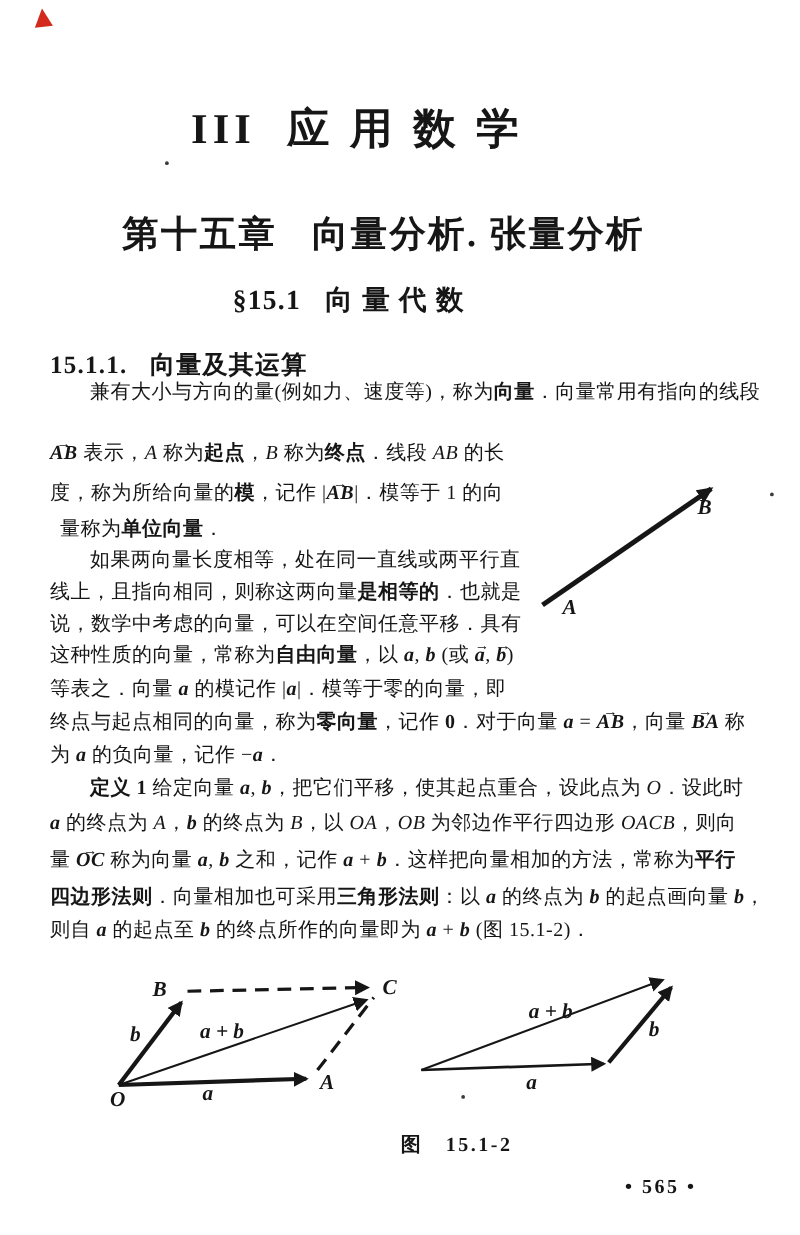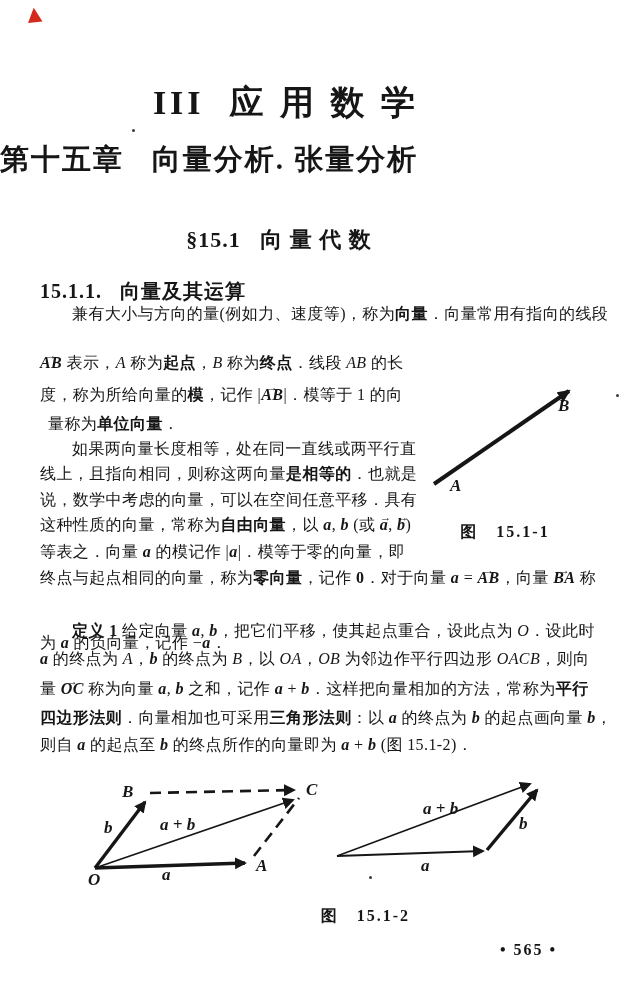--- a/index.html
+++ b/index.html
@@ -8,21 +8,21 @@
     font-family:"Liberation Serif","DejaVu Serif",serif; color:#161616;
     overflow:hidden;
   }
   
   .part-title{
     position:absolute; top:80px; left:0; width:572px; text-align:center;
     font-size:34px; font-weight:bold; letter-spacing:4px; white-space:pre;
     font-family:"Liberation Serif","DejaVu Serif",serif;
   }
   .chapter-title{
-    position:absolute; top:140px; left:0; width:516px; text-align:left;
+    position:absolute; top:168px; left:0; width:516px; text-align:right;
     font-size:29px; font-weight:bold; letter-spacing:2px; white-space:pre;
   }
   .section-title{
     position:absolute; top:225px; left:0; width:558px; text-align:center;
     font-size:22px; font-weight:bold; letter-spacing:1px; white-space:pre;
   }
   .subsection-title{
     position:absolute; top:278px; left:40px;
     font-size:20px; font-weight:bold; letter-spacing:1px; white-space:pre;
   }
@@ -87,41 +87,40 @@
       <div class="bline" style="left: 72px; top: 303px;"><span>兼有大小与方向的量(例如力、速度等)，称为</span><span class="b">向量</span><span>．向量常用有指向的线段</span></div>
       <div class="bline" style="left: 40px; top: 352px;"><span class="vec">AB</span><span> 表示，</span><span class="i">A</span><span> 称为</span><span class="b">起点</span><span>，</span><span class="i">B</span><span> 称为</span><span class="b">终点</span><span>．线段 </span><span class="i">AB</span><span> 的长</span></div>
       <div class="bline" style="left: 40px; top: 384px;"><span>度，称为所给向量的</span><span class="b">模</span><span>，记作 |</span><span class="vec">AB</span><span>|．模等于 1 的向</span></div>
       <div class="bline" style="left: 48px; top: 413px;"><span>量称为</span><span class="b">单位向量</span><span>．</span></div>
       <div class="bline" style="left: 72px; top: 438px;"><span>如果两向量长度相等，处在同一直线或两平行直</span></div>
       <div class="bline" style="left: 40px; top: 463px;"><span>线上，且指向相同，则称这两向量</span><span class="b">是相等的</span><span>．也就是</span></div>
       <div class="bline" style="left: 40px; top: 489px;"><span>说，数学中考虑的向量，可以在空间任意平移．具有</span></div>
       <div class="bline" style="left: 40px; top: 514px;"><span>这种性质的向量，常称为</span><span class="b">自由向量</span><span>，以 </span><span class="bi">a</span><span>, </span><span class="bi">b</span><span> (或 </span><span class="vec">a</span><span>, </span><span class="vec">b</span><span>)</span></div>
       <div class="bline" style="left: 40px; top: 541px;"><span>等表之．向量 </span><span class="bi">a</span><span> 的模记作 |</span><span class="bi">a</span><span>|．模等于零的向量，即</span></div>
       <div class="bline" style="left: 40px; top: 567px;"><span>终点与起点相同的向量，称为</span><span class="b">零向量</span><span>，记作 </span><span class="b">0</span><span>．对于向量 </span><span class="bi">a</span><span> = </span><span class="vec">AB</span><span>，向量 </span><span class="vec">BA</span><span> 称</span></div>
-      <div class="bline" style="left: 40px; top: 594px; margin-top: 38px;"><span>为 </span><span class="bi">a</span><span> 的负向量，记作 −</span><span class="bi">a</span><span>．</span></div>
+      <div class="bline" style="left: 40px; top: 594px;"><span>为 </span><span class="bi">a</span><span> 的负向量，记作 −</span><span class="bi">a</span><span>．</span></div>
       <div class="bline" style="left: 72px; top: 620px;"><span class="b">定义 1</span><span>   给定向量 </span><span class="bi">a</span><span>, </span><span class="bi">b</span><span>，把它们平移，使其起点重合，设此点为 </span><span class="i">O</span><span>．设此时</span></div>
       <div class="bline" style="left: 40px; top: 648px;"><span class="bi">a</span><span> 的终点为 </span><span class="i">A</span><span>，</span><span class="bi">b</span><span> 的终点为 </span><span class="i">B</span><span>，以 </span><span class="i">OA</span><span>，</span><span class="i">OB</span><span> 为邻边作平行四边形 </span><span class="i">OACB</span><span>，则向</span></div>
       <div class="bline" style="left: 40px; top: 678px;"><span>量 </span><span class="vec">OC</span><span> 称为向量 </span><span class="bi">a</span><span>, </span><span class="bi">b</span><span> 之和，记作 </span><span class="bi">a</span><span> + </span><span class="bi">b</span><span>．这样把向量相加的方法，常称为</span><span class="b">平行</span></div>
       <div class="bline" style="left: 40px; top: 707px;"><span class="b">四边形法则</span><span>．向量相加也可采用</span><span class="b">三角形法则</span><span>：以 </span><span class="bi">a</span><span> 的终点为 </span><span class="bi">b</span><span> 的起点画向量 </span><span class="bi">b</span><span>，</span></div>
       <div class="bline" style="left: 40px; top: 734px;"><span>则自 </span><span class="bi">a</span><span> 的起点至 </span><span class="bi">b</span><span> 的终点所作的向量即为 </span><span class="bi">a</span><span> + </span><span class="bi">b</span><span> (图 15.1-2)．</span></div>
     </div>
 
   <div class="fig" style="left:428px; top:378px; width:205px; height:140px;">
     <svg width="205" height="140" viewBox="0 0 205 140">
       <defs>
         <marker id="ah-f1" markerUnits="userSpaceOnUse" markerWidth="16" markerHeight="14" refX="11" refY="6" orient="auto">
           <path d="M0,0 L13,6 L0,12 Z" fill="#161616"></path>
         </marker>
       </defs>
       <line x1="6" y1="106" x2="141" y2="13" stroke="#161616" stroke-width="4" marker-end="url(#ah-f1)"></line>
       <text x="22" y="113">A</text>
       <text x="130" y="33">B</text>
     </svg>
   </div>
-  <div class="fig-caption cap1">图   15.1-1</div>
 
   <div class="fig" style="left:60px; top:773px; width:268px; height:120px;">
     <svg width="268" height="120" viewBox="0 0 268 120">
       <defs>
         <marker id="ah-f2l" markerUnits="userSpaceOnUse" markerWidth="16" markerHeight="14" refX="10" refY="6" orient="auto">
           <path d="M0,0 L12,6 L0,12 Z" fill="#161616"></path>
         </marker>
       </defs>
       <line x1="35" y1="95" x2="85" y2="29" stroke="#161616" stroke-width="3.4" marker-end="url(#ah-f2l)"></line>
       <line x1="35" y1="95" x2="185" y2="90" stroke="#161616" stroke-width="3.4" marker-end="url(#ah-f2l)"></line>

